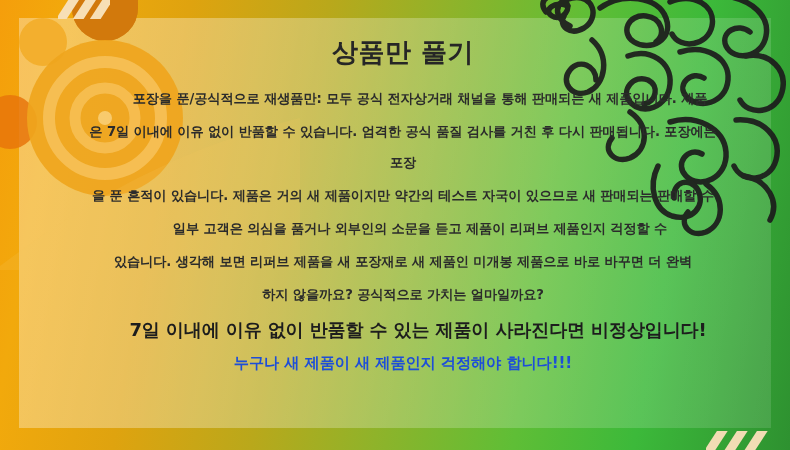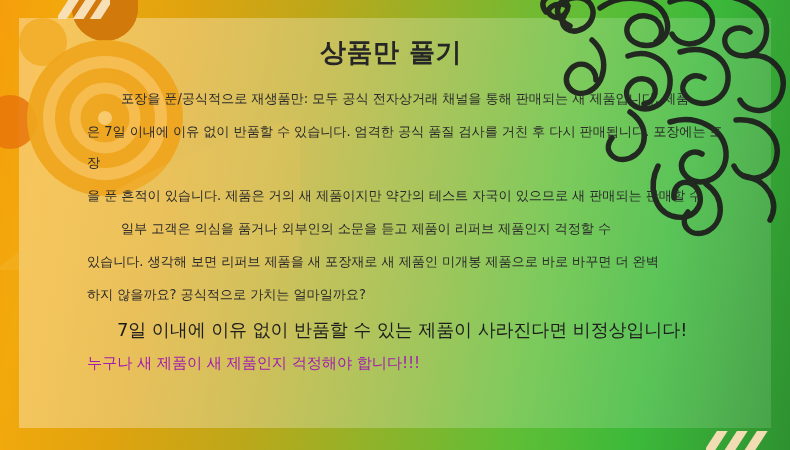--- a/index.html
+++ b/index.html
@@ -42,52 +42,51 @@
     overflow:hidden;
   }
 
   
   .deco-left { position:absolute; left:0; top:0; width:300px; height:270px; pointer-events:none; }
   .deco-right { position:absolute; right:0; top:0; width:260px; height:250px; pointer-events:none; }
 
   
   .content {
     position:absolute; left:19px; top:18px; width:752px; height:410px;
-    padding:18px 48px 0 40px;
+    padding:18px 48px 0 64px;
   }
   .title {
     text-align:center;
     font-size:26px;
     font-weight:bold;
     color:#262626;
     letter-spacing:0.5px;
     line-height:1.25;
     margin-bottom:14px;
   }
   .para {
     font-size:13.2px;
-    font-weight:normal;
+    font-weight:bold;
     color:#2b2b2b;
     line-height:2.35;
-    text-align:left;
+    text-align:center;
     letter-spacing:-0.1px;
     margin-bottom:2px;
-    margin-left:28px;
   }
   .para.indent { text-indent:34px; }
   .para.big {
     font-size:18px;
     line-height:2.0;
     color:#1d1d1d;
     text-indent:30px;
   }
   .para.big2 {
     font-size:15.2px;
     line-height:1.75;
-    color:#a21caf;
+    color:#1d4ed8;
   }
 </style>
 </head>
 <body>
 
 <div class="panel"></div>
 
 <div class="deco-left">
   <svg width="300" height="270" viewBox="0 0 300 270">
 

